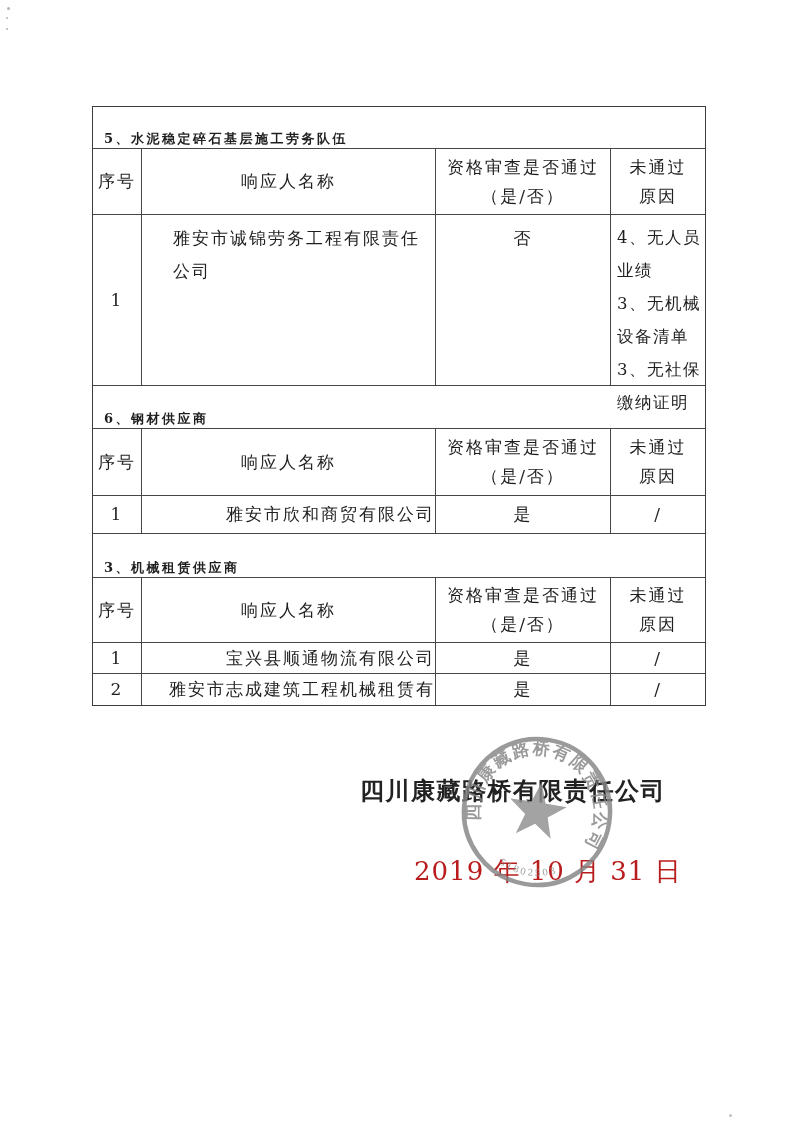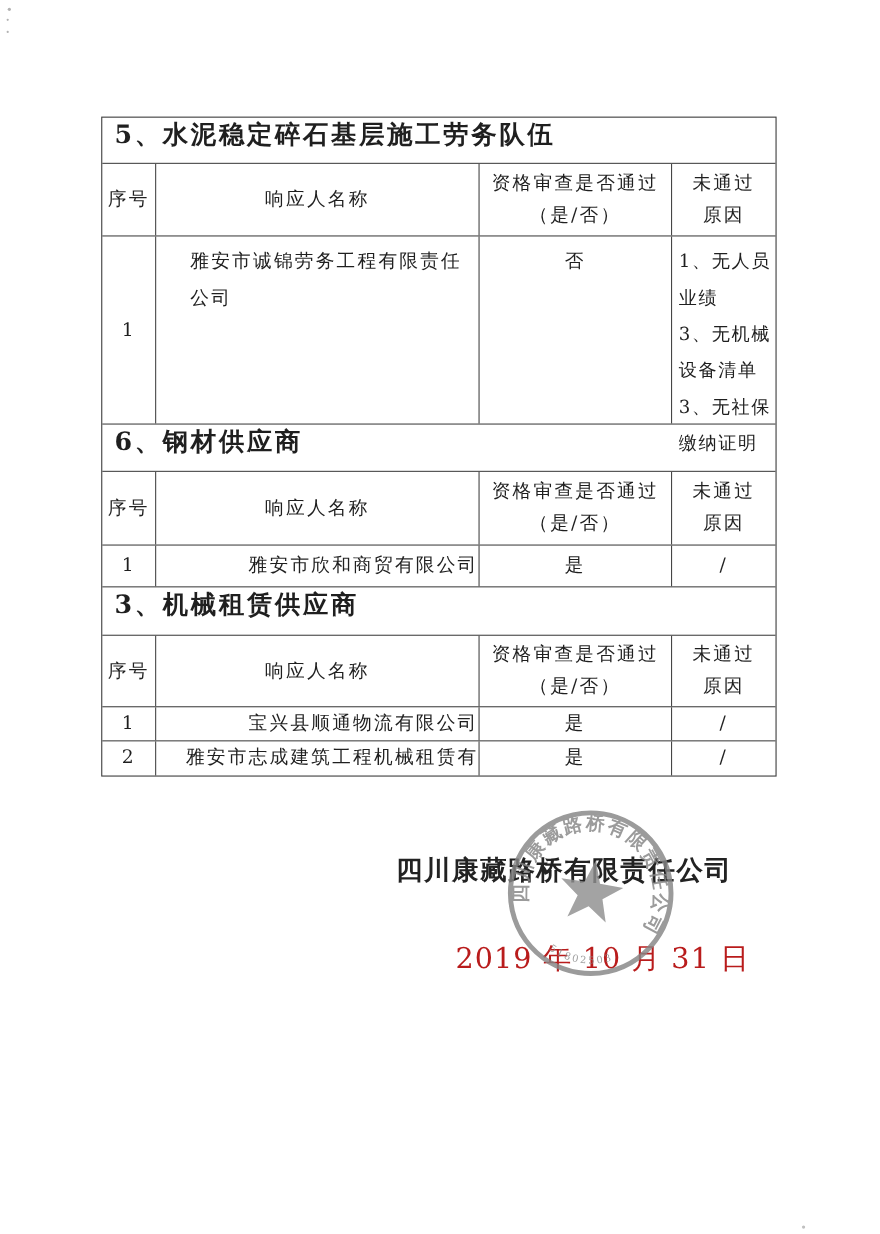--- a/index.html
+++ b/index.html
@@ -24,22 +24,22 @@
   .row:last-child{border-bottom:none;}
   .cell{box-sizing:border-box;border-right:1.5px solid #464646;
         display:flex;flex-direction:column;justify-content:center;align-items:center;
         font-size:17px;letter-spacing:2px;line-height:29px;text-align:center;}
   .cell:last-child{border-right:none;}
   .c1{width:49px;text-align:center;}
   .c2{width:294px;align-items:flex-end;text-align:left;padding-left:14px;}
   .c3{width:175px;}
   .c4{flex:1;}
 
-  .section-row{height:42px;align-items:flex-start;padding-left:11px;
-               font-weight:bold;font-size:23px;letter-spacing:2.5px;}
+  .section-row{height:42px;align-items:flex-end;padding-left:11px;
+               font-weight:bold;font-size:13px;letter-spacing:2.5px;}
   .h-sec6{height:43px;} .h-sec7{height:44px;}
   .head-row{height:66px;} .h-head6{height:67px;} .h-head7{height:65px;}
   .r5{height:171px;} .r6{height:38px;} .r7a{height:31px;} .r7b{height:31px;}
 
   
   .r5 .cell{justify-content:flex-start;}
   .r5 .c1{justify-content:center;}
   .r5 .c2{padding-top:7px;}
   .r5 .c2 .wrap{max-width:262px;line-height:33px;}
   .r5 .c3{padding-top:7px;line-height:33px;}
@@ -92,21 +92,21 @@
         <div>原因</div>
       </div>
     </div>
     <div class="row r5">
       <div class="cell c1">1</div>
       <div class="cell c2">
         <div class="wrap">雅安市诚锦劳务工程有限责任公司</div>
       </div>
       <div class="cell c3">否</div>
       <div class="cell c4">
-        <div>1、无人员业绩</div>
+        <div>4、无人员业绩</div>
         <div>3、无机械设备清单</div>
         <div>3、无社保缴纳证明</div>
       </div>
     </div>
 
     <div class="row section-row h-sec6">
       <span>6、钢材供应商</span>
     </div>
     <div class="row head-row h-head6">
       <div class="cell c1">序号</div>

